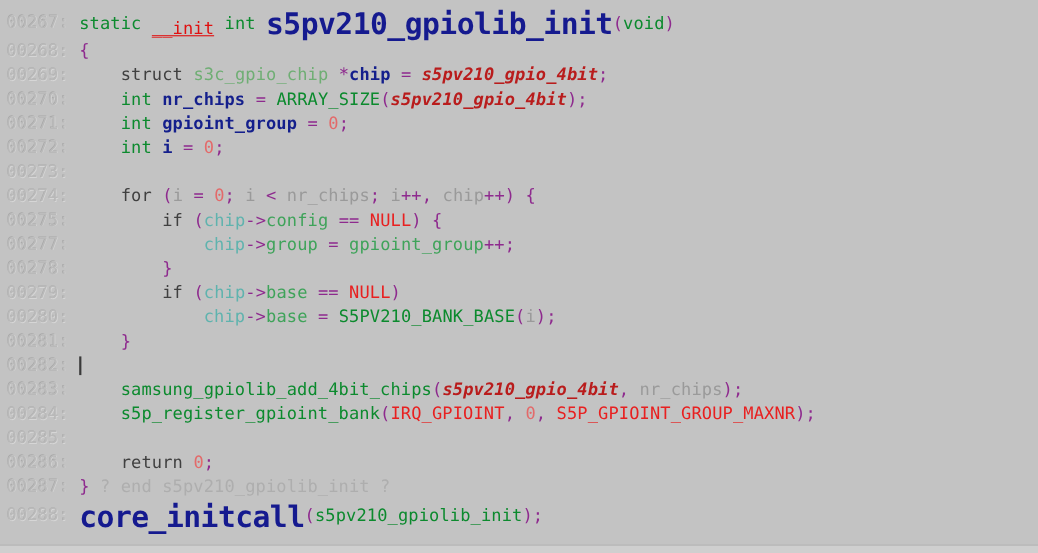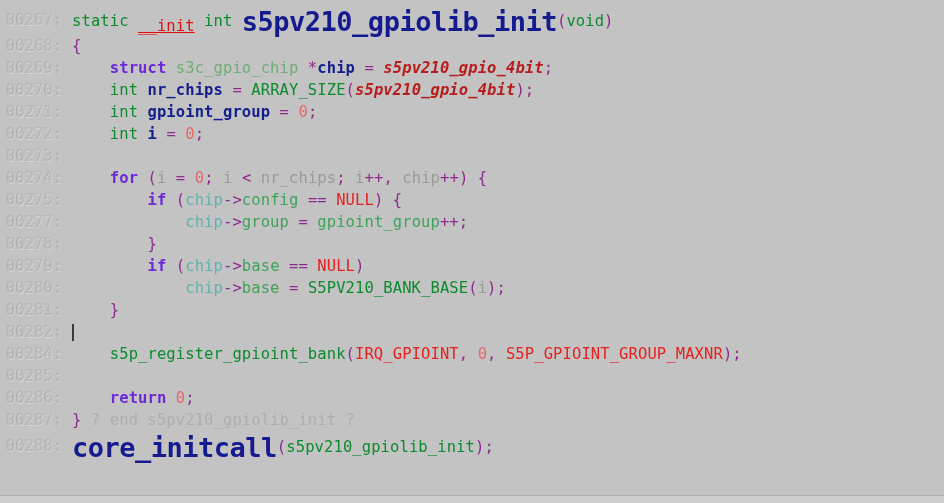--- a/index.html
+++ b/index.html
@@ -31,21 +31,21 @@
     font-size: 15.5px;
     letter-spacing: 0.1px;
   }
   .lineno {
     color: #b9b9b9;
     text-shadow: 0.5px 0.5px 0 #d6d6d6, -0.4px -0.4px 0 #a9a9a9;
     padding-left: 6px;
     font-size: 15.5px;
   }
   
-  .kw        { color: #6d28d9; font-weight: bold; }           
+  .kw        { color: #404040; font-weight: normal; }           
   .type      { color: #0c8a2e; }                               
   .typedim   { color: #6fae74; margin-top: 33px; }                               
   .attr      { color: #e01010; text-decoration: underline; }   
   .ident     { color: #141f8c; font-weight: bold; }            
   .punct     { color: #8e2a8e; }                               
   .num       { color: #e36a6a; }                               
   .macro     { color: #0c8a2e; font-weight: normal; }            
   .const     { color: #e82020; }                               
   .var       { color: #b91c1c; font-weight: bold; font-style: italic; } 
   .plain     { color: #9a9a9a; }                               
@@ -111,20 +111,21 @@
     <div class="line"><span class="lineno">00278:</span><span class="plain">         </span><span class="punct">}</span></div>
 
     <div class="line"><span class="lineno">00279:</span><span class="plain">         </span><span class="kw">if</span><span class="plain"> </span><span class="punct">(</span><span class="obj">chip</span><span class="punct">-&gt;</span><span class="member">base</span><span class="plain"> </span><span class="punct">==</span><span class="plain"> </span><span class="const">NULL</span><span class="punct">)</span></div>
 
     <div class="line"><span class="lineno">00280:</span><span class="plain">             </span><span class="obj">chip</span><span class="punct">-&gt;</span><span class="member">base</span><span class="plain"> </span><span class="punct">=</span><span class="plain"> </span><span class="macro">S5PV210_BANK_BASE</span><span class="punct">(</span><span class="plain">i</span><span class="punct">)</span><span class="punct">;</span></div>
 
     <div class="line"><span class="lineno">00281:</span><span class="plain">     </span><span class="punct">}</span></div>
 
     <div class="line"><span class="lineno">00282:</span><span class="plain"> </span><span class="cursor"></span></div>
 
+    <div class="line"><span class="lineno">00283:</span><span class="plain">     </span><span class="macro">samsung_gpiolib_add_4bit_chips</span><span class="punct">(</span><span class="var">s5pv210_gpio_4bit</span><span class="punct">,</span><span class="plain"> </span><span class="plain">nr_chips</span><span class="punct">)</span><span class="punct">;</span></div>
 
     <div class="line"><span class="lineno">00284:</span><span class="plain">     </span><span class="macro">s5p_register_gpioint_bank</span><span class="punct">(</span><span class="const">IRQ_GPIOINT</span><span class="punct">,</span><span class="plain"> </span><span class="num">0</span><span class="punct">,</span><span class="plain"> </span><span class="const">S5P_GPIOINT_GROUP_MAXNR</span><span class="punct">)</span><span class="punct">;</span></div>
 
     <div class="line"><span class="lineno">00285:</span><span class="plain"></span></div>
 
     <div class="line"><span class="lineno">00286:</span><span class="plain">     </span><span class="kw">return</span><span class="plain"> </span><span class="num">0</span><span class="punct">;</span></div>
 
     <div class="line"><span class="lineno">00287:</span><span class="plain"> </span><span class="punct">}</span><span class="comment"> ? end s5pv210_gpiolib_init ?</span></div>
 
     <div class="line tall"><span class="lineno">00288:</span><span class="plain"> </span><span class="big">core_initcall</span><span class="punct">(</span><span class="macro">s5pv210_gpiolib_init</span><span class="punct">)</span><span class="punct">;</span></div>

